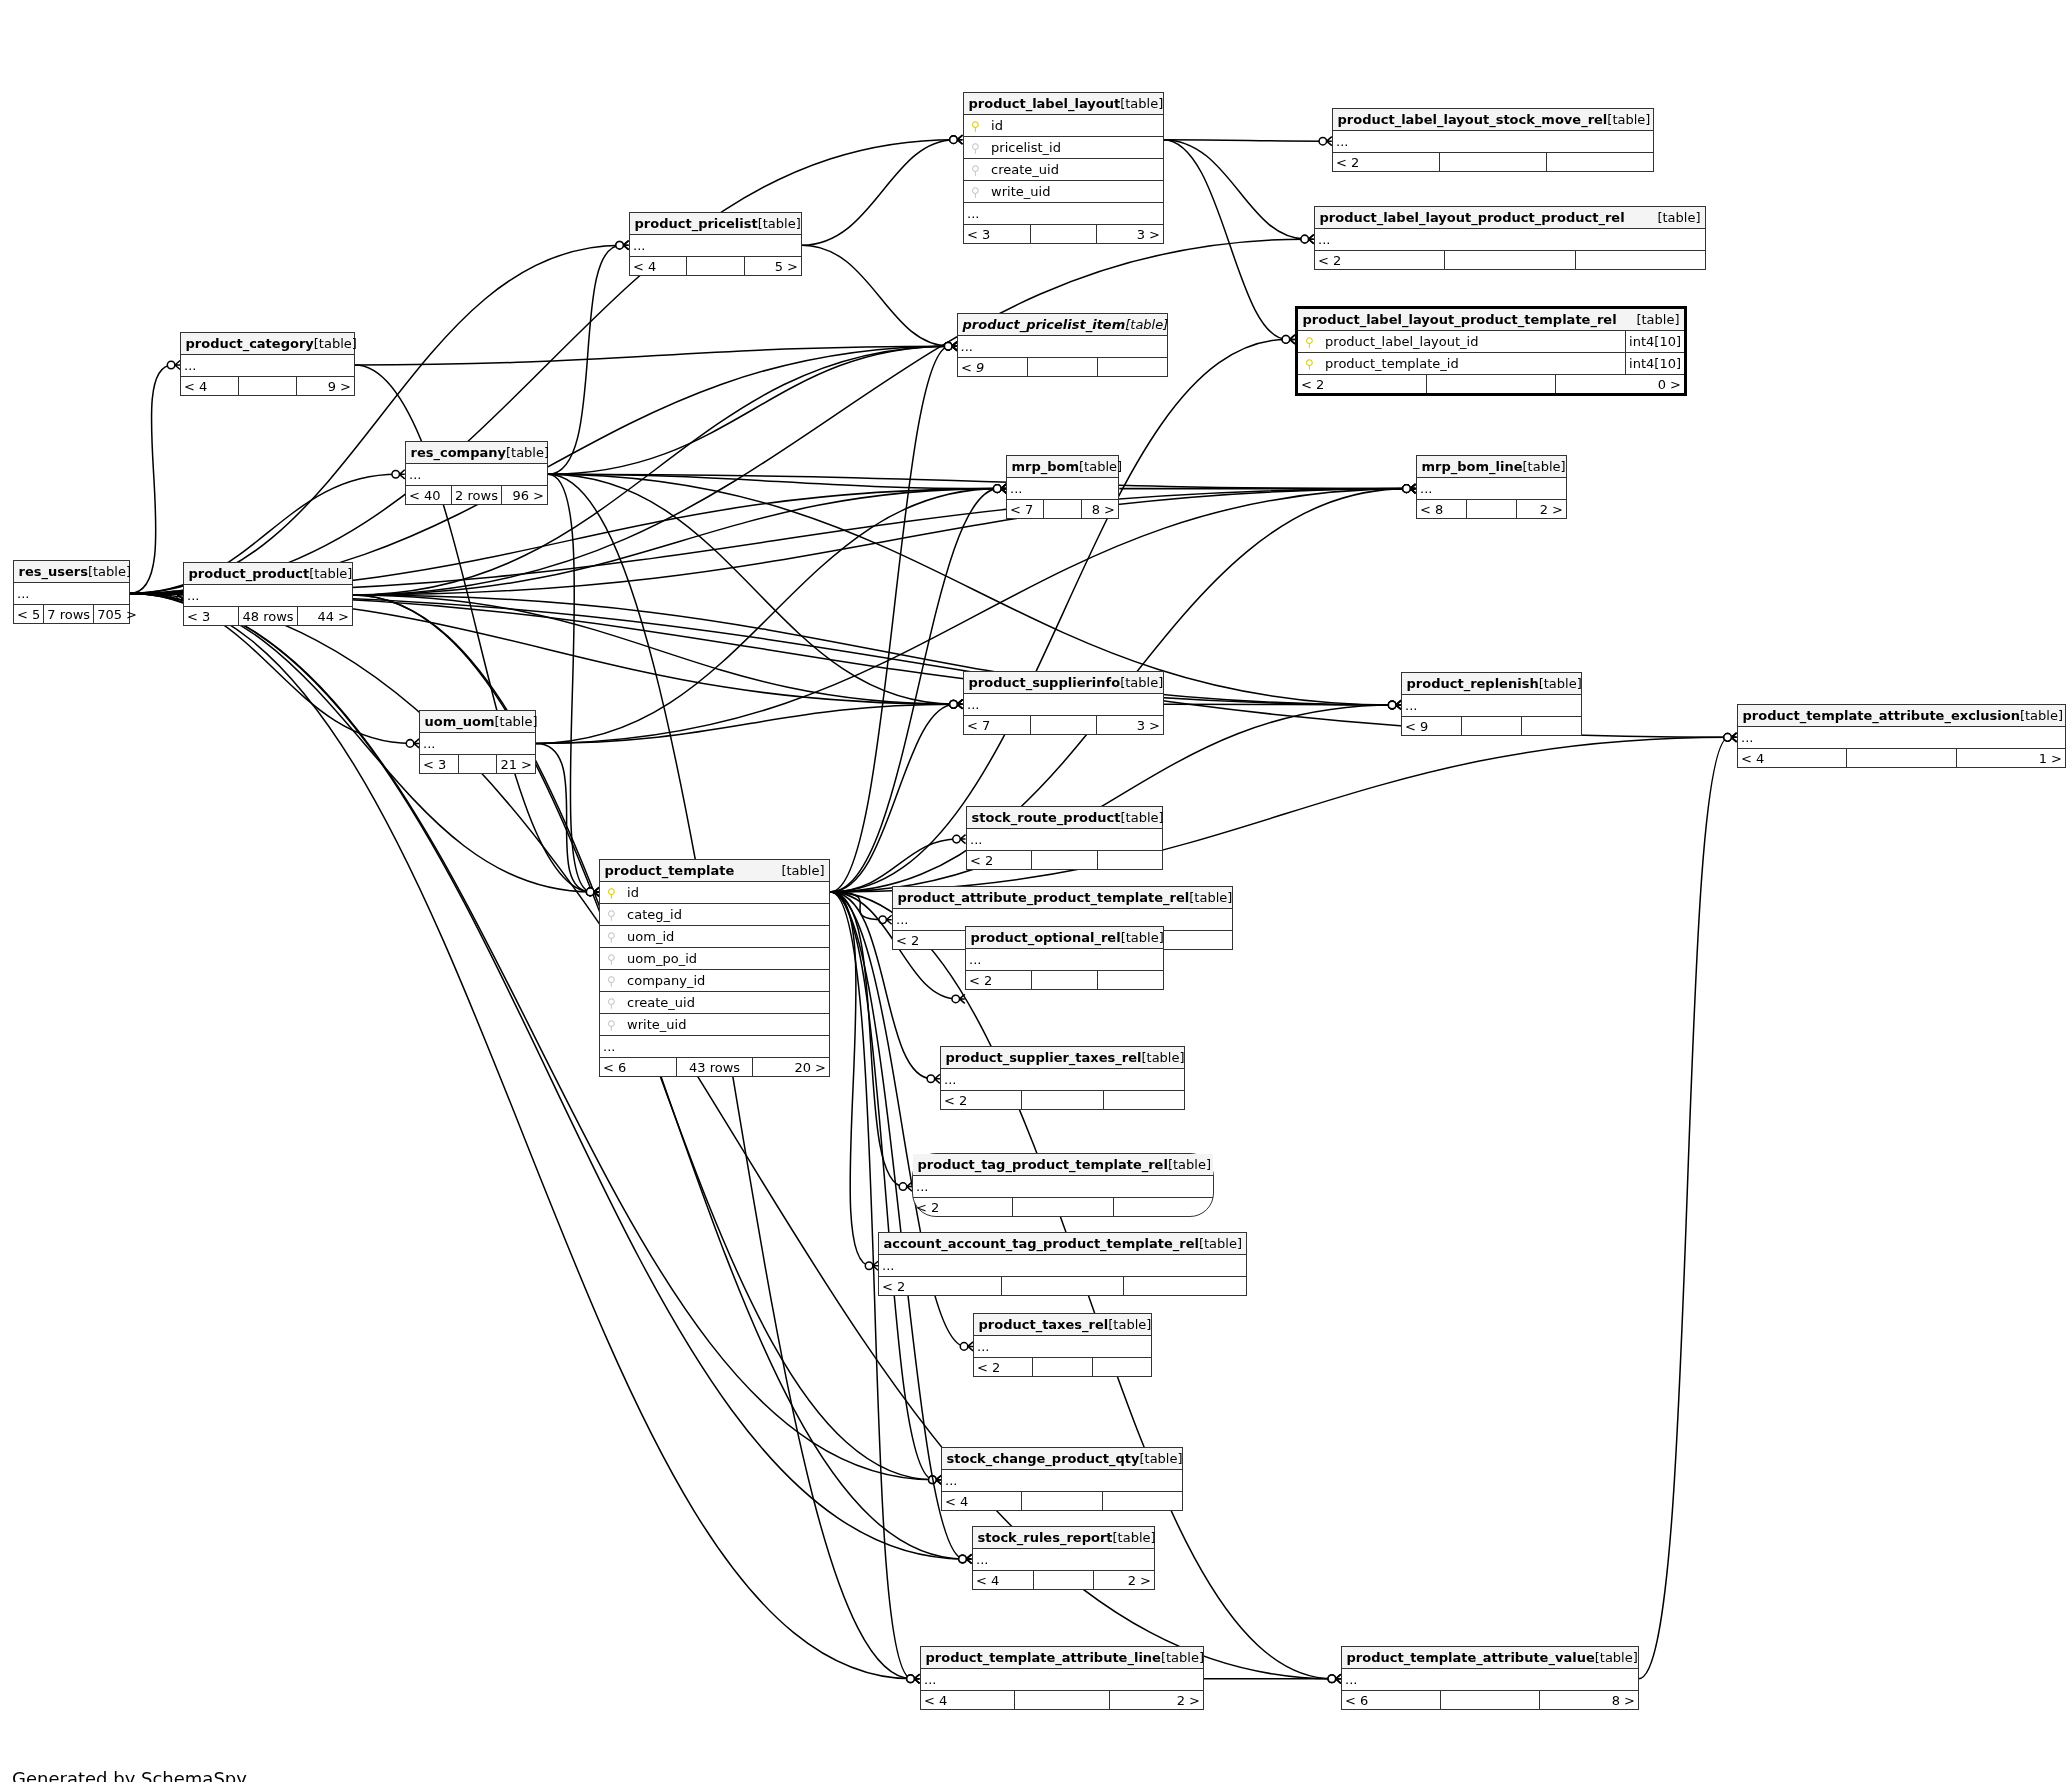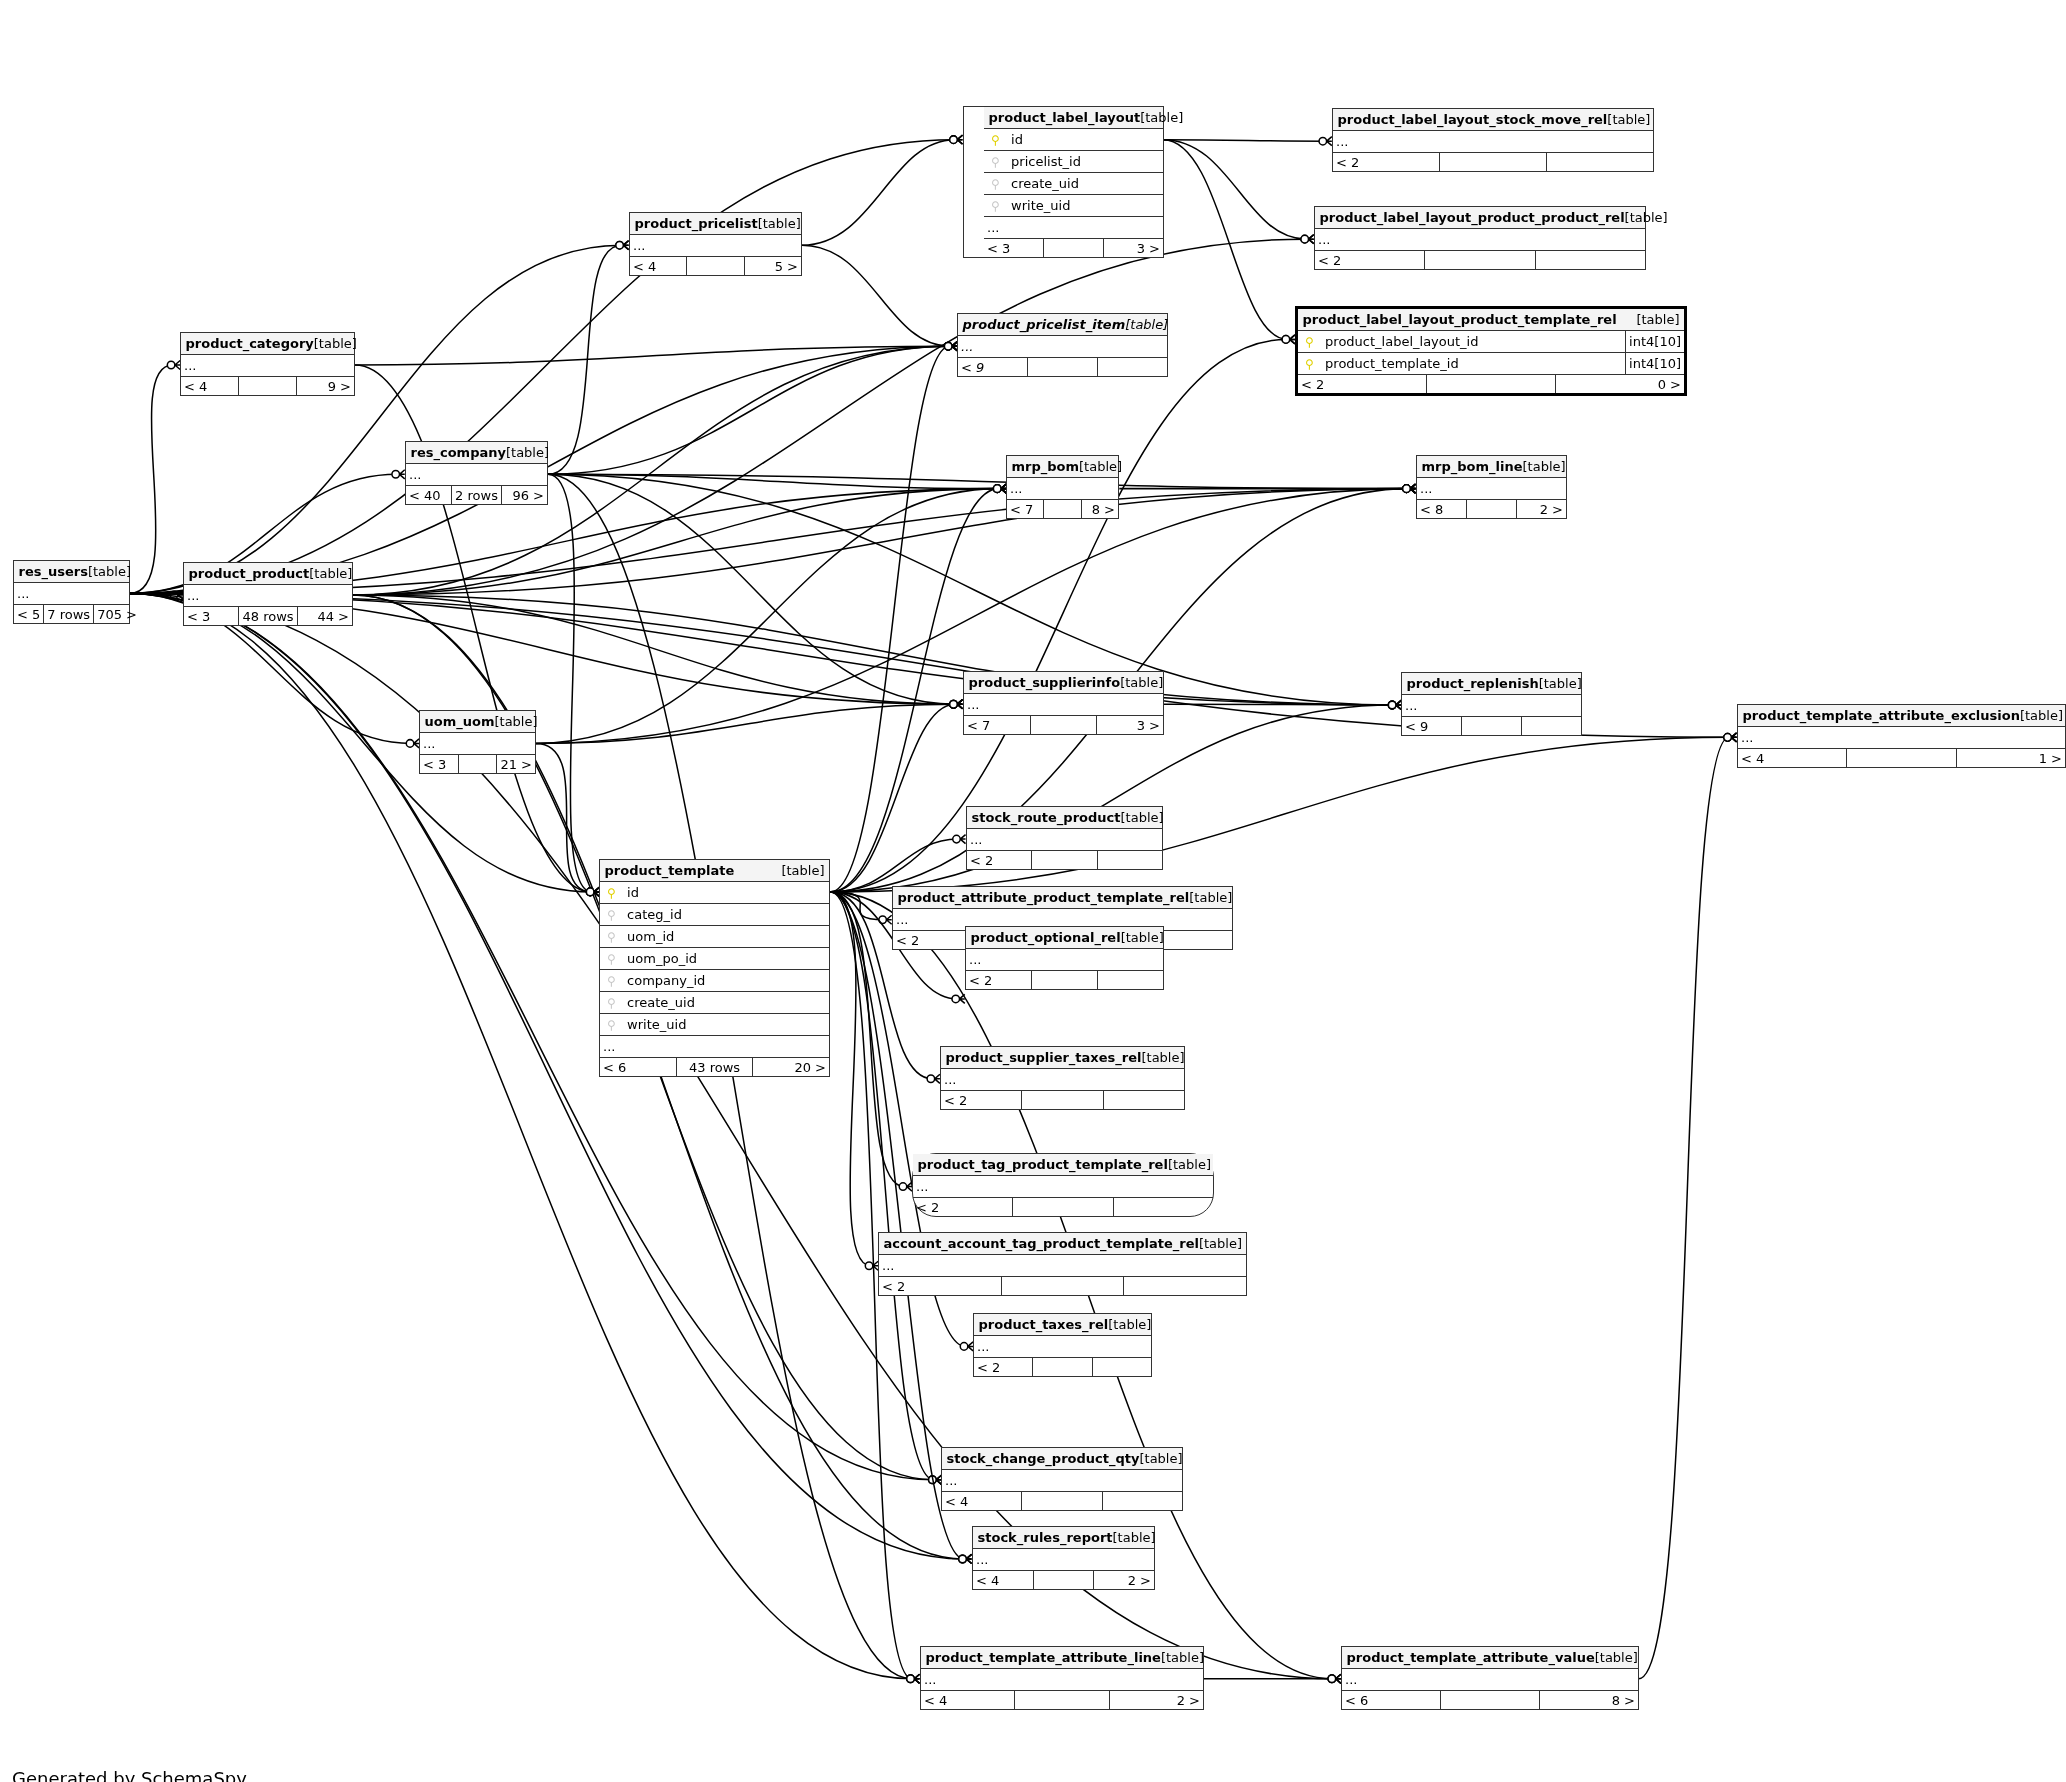--- a/index.html
+++ b/index.html
@@ -335,21 +335,21 @@
         <span class="key fk">⚲</span>
         <span class="col">write_uid</span>
       </div>
       <div class="row">...</div>
       <div class="ftr">
         <span>&lt; 6</span>
         <span class="mid">43 rows</span>
         <span>20 &gt;</span>
       </div>
     </div>
-    <div class="tbl" style="left: 963px; top: 106px; width: 201px; padding-left: 20px;">
+    <div class="tbl" style="left: 963px; top: 92px; width: 201px;">
       <div class="hdr">
         <span class="name">product_label_layout</span>
         <span class="kind">[table]</span>
       </div>
       <div class="row">
         <span class="key pk">⚲</span>
         <span class="col">id</span>
       </div>
       <div class="row">
         <span class="key fk">⚲</span>
@@ -543,21 +543,21 @@
         <span class="name">product_label_layout_stock_move_rel</span>
         <span class="kind">[table]</span>
       </div>
       <div class="row">...</div>
       <div class="ftr">
         <span>&lt; 2</span>
         <span class="mid"></span>
         <span></span>
       </div>
     </div>
-    <div class="tbl" style="left: 1314px; top: 206px; width: 332px;">
+    <div class="tbl" style="left: 1314px; top: 206px; width: 392px;">
       <div class="hdr">
         <span class="name">product_label_layout_product_product_rel</span>
         <span class="kind">[table]</span>
       </div>
       <div class="row">...</div>
       <div class="ftr">
         <span>&lt; 2</span>
         <span class="mid"></span>
         <span></span>
       </div>

